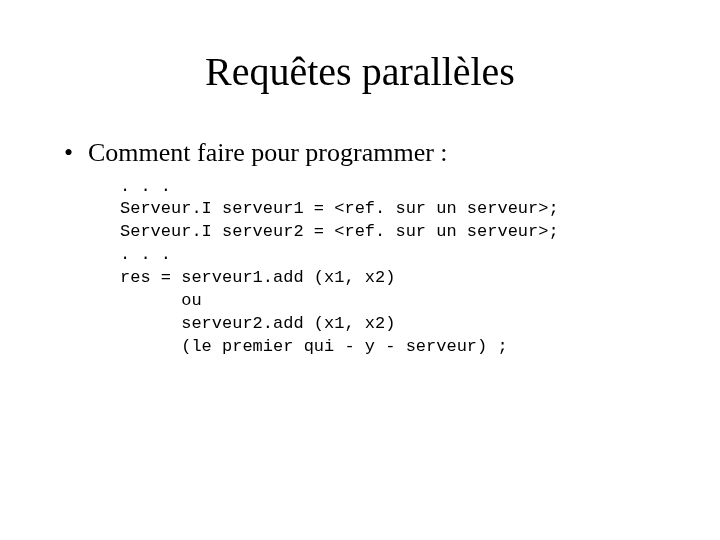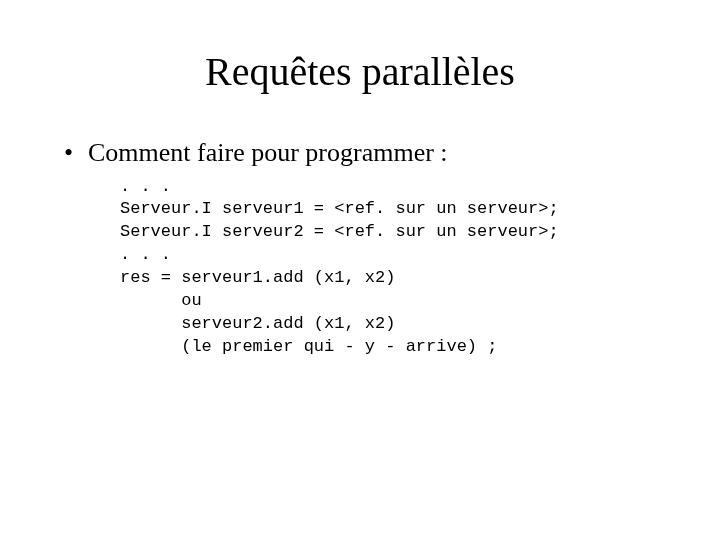--- a/index.html
+++ b/index.html
@@ -66,17 +66,17 @@
     </li>
   </ul>
 
   <div class="codeblock"><span>. . .</span>
 <span>Serveur.I serveur1 = &lt;ref. sur un serveur&gt;;</span>
 <span>Serveur.I serveur2 = &lt;ref. sur un serveur&gt;;</span>
 <span>. . .</span>
 <span>res = serveur1.add (x1, x2)</span>
 <span>      ou</span>
 <span>      serveur2.add (x1, x2)</span>
-<span>      (le premier qui - y - arrive) ;</span></div>
+<span>      (le premier qui - y - serveur) ;</span></div>
 
   <div class="gap"></div>
 
 </div>
 
 </body></html>

